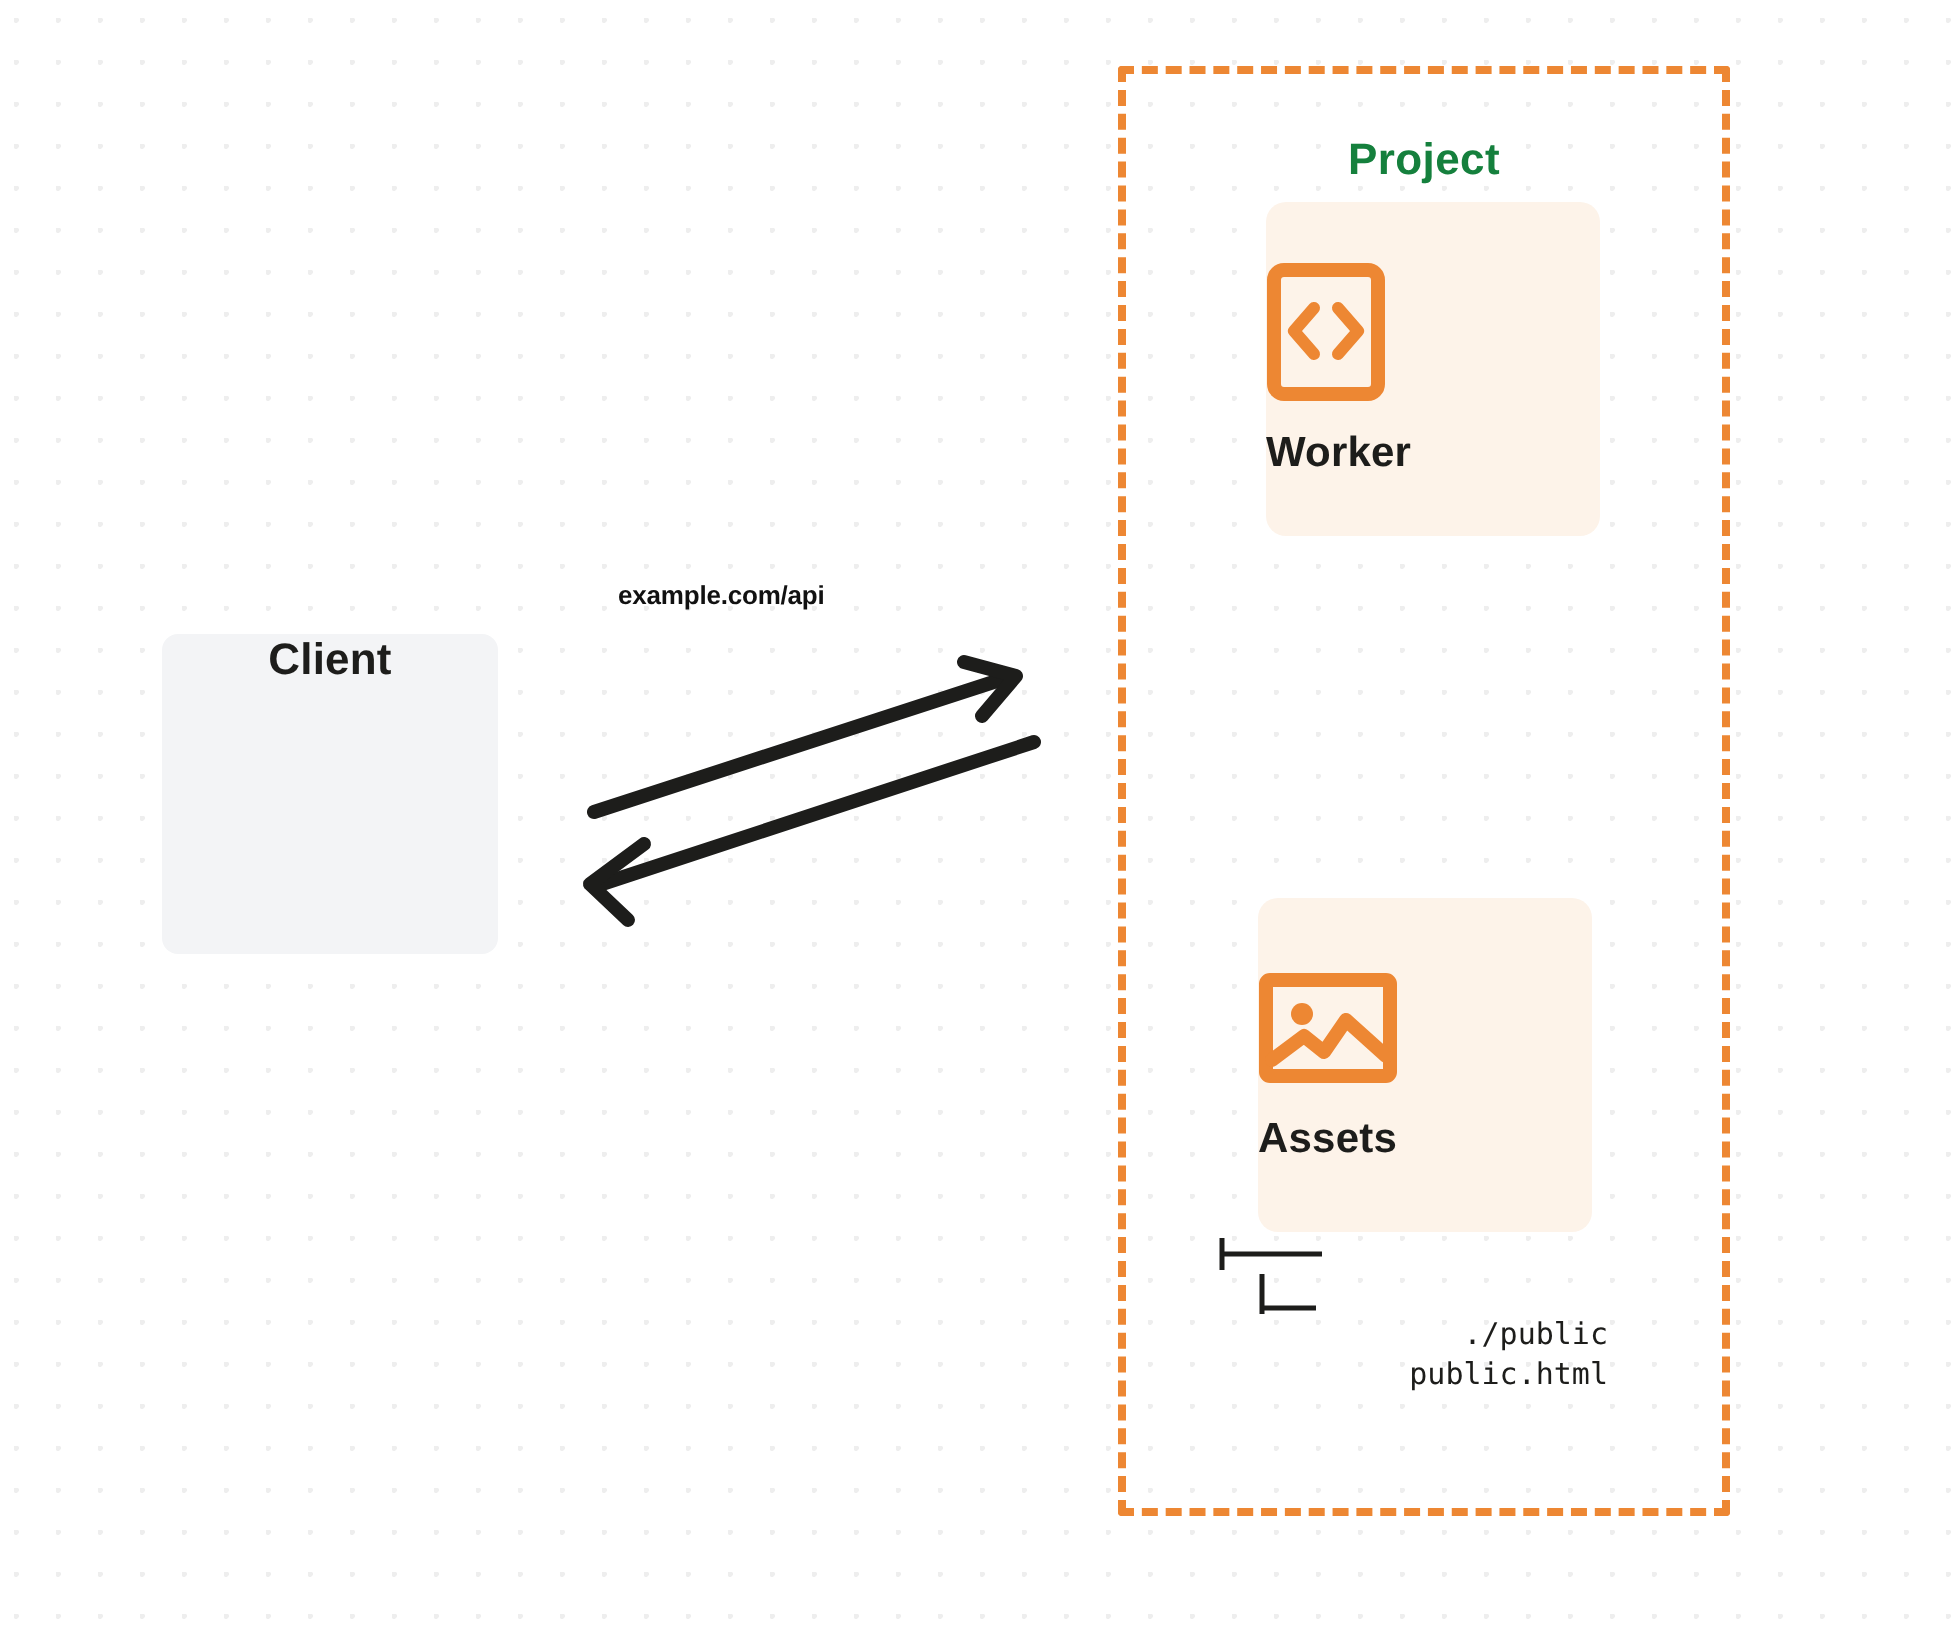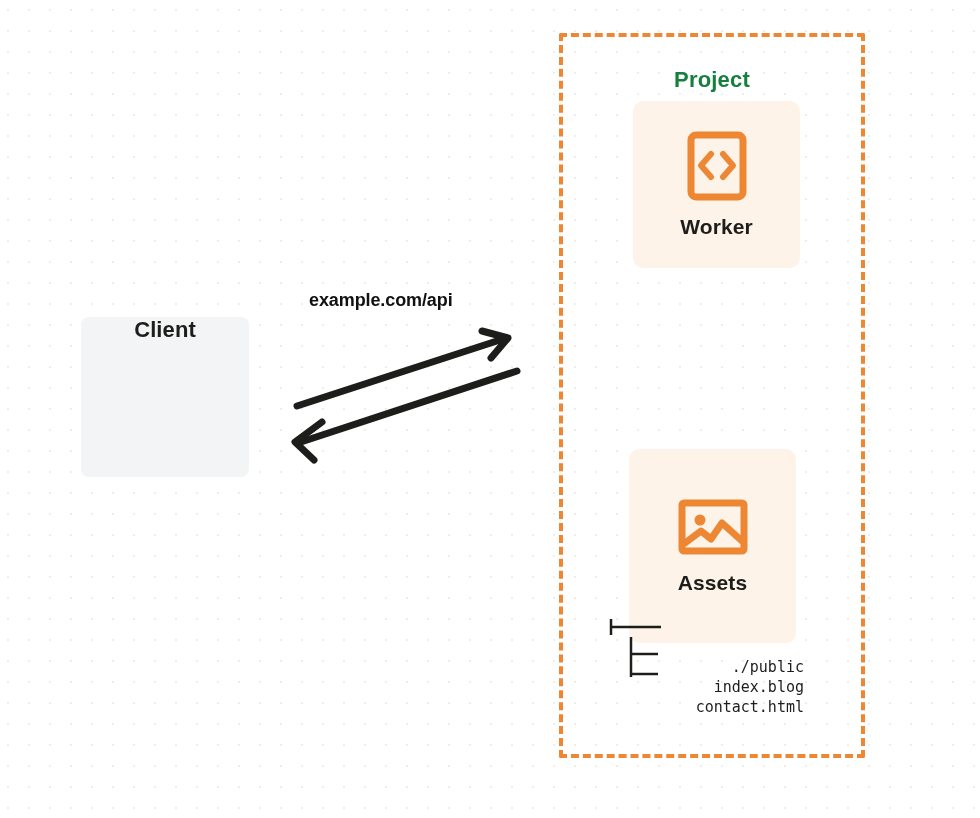--- a/index.html
+++ b/index.html
@@ -48,21 +48,21 @@
     left: 0;
     top: 0;
     width: 980px;
     height: 818px;
     pointer-events: none;
   }
   #request-label {
     position: absolute;
     left: 309px;
     top: 290px;
-    font-size: 18px;
+    font-size: 13px;
     font-weight: 700;
     color: #111111;
     letter-spacing: -0.1px;
     white-space: nowrap;
   }
 
   
   #project-group {
     position: absolute;
     left: 559px;
@@ -88,34 +88,34 @@
     margin-top: 46px;
   }
 
   
   .service-card {
     position: absolute;
     background: #fdf3e9;
     border-radius: 10px;
     display: flex;
     flex-direction: column;
-    align-items: center;
+    align-items: flex-start;
     justify-content: center;
   }
   #worker-card {
     left: 633px;
     top: 101px;
     width: 167px;
     height: 167px;
   }
   #assets-card {
     left: 629px;
     top: 449px;
     width: 167px;
-    height: 194px;
+    height: 167px;
   }
   .service-card .card-icon {
     line-height: 0;
     margin-bottom: 14px;
   }
   .service-card .card-label {
     font-size: 21px;
     font-weight: 700;
     color: #1d1d1b;
     letter-spacing: 0.1px;
@@ -207,24 +207,17 @@
         <line x1="11" y1="2" x2="11" y2="18" stroke="#1d1d1b" stroke-width="2.5"></line>
         <line x1="11" y1="10" x2="61" y2="10" stroke="#1d1d1b" stroke-width="2.5"></line>
       </svg>
       <span class="tree-name">./public</span>
     </div>
     <div class="tree-row">
       <svg class="tree-connector" viewBox="0 0 80 20" xmlns="http://www.w3.org/2000/svg">
         <line x1="31" y1="0" x2="31" y2="20" stroke="#1d1d1b" stroke-width="2.5"></line>
         <line x1="31" y1="17" x2="58" y2="17" stroke="#1d1d1b" stroke-width="2.5"></line>
       </svg>
-      <span class="tree-name">index.blog</span>
+      <span class="tree-name">public.html</span>
     </div>
-    <div class="tree-row">
-      <svg class="tree-connector" viewBox="0 0 80 20" xmlns="http://www.w3.org/2000/svg">
-        <line x1="31" y1="0" x2="31" y2="20" stroke="#1d1d1b" stroke-width="2.5"></line>
-        <line x1="31" y1="17" x2="58" y2="17" stroke="#1d1d1b" stroke-width="2.5"></line>
-      </svg>
-      <span class="tree-name">contact.html</span>
-    </div>
   </div>
 
 </div>
 
 </body></html>

